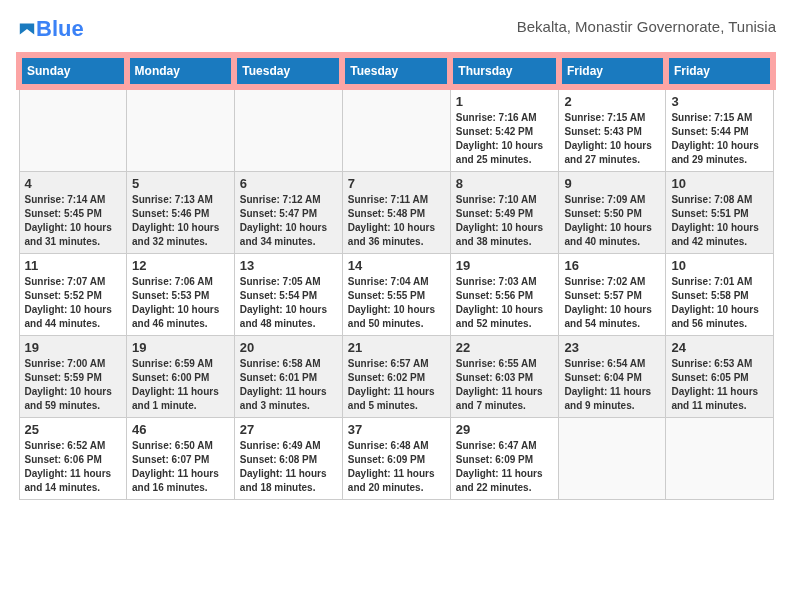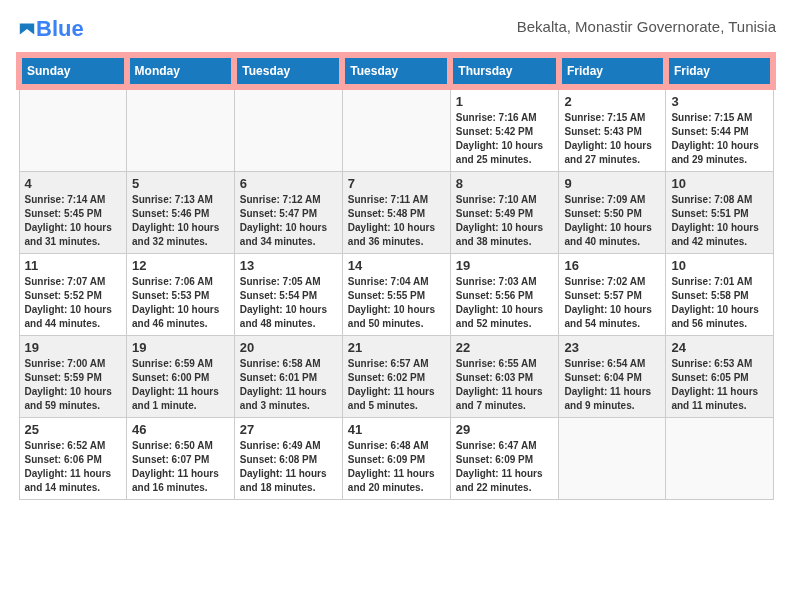--- a/index.html
+++ b/index.html
@@ -238,21 +238,21 @@
         </td>
         <td>
           <span class="day-number">46</span>
           <div class="day-info">Sunrise: 6:50 AM<br>Sunset: 6:07 PM<br>Daylight: 11 hours<br>and 16 minutes.</div>
         </td>
         <td>
           <span class="day-number">27</span>
           <div class="day-info">Sunrise: 6:49 AM<br>Sunset: 6:08 PM<br>Daylight: 11 hours<br>and 18 minutes.</div>
         </td>
         <td>
-          <span class="day-number">41</span>
+          <span class="day-number">37</span>
           <div class="day-info">Sunrise: 6:48 AM<br>Sunset: 6:09 PM<br>Daylight: 11 hours<br>and 20 minutes.</div>
         </td>
         <td>
           <span class="day-number">29</span>
           <div class="day-info">Sunrise: 6:47 AM<br>Sunset: 6:09 PM<br>Daylight: 11 hours<br>and 22 minutes.</div>
         </td>
         <td class="empty"></td>
         <td class="empty"></td>
       </tr>
     </tbody>

